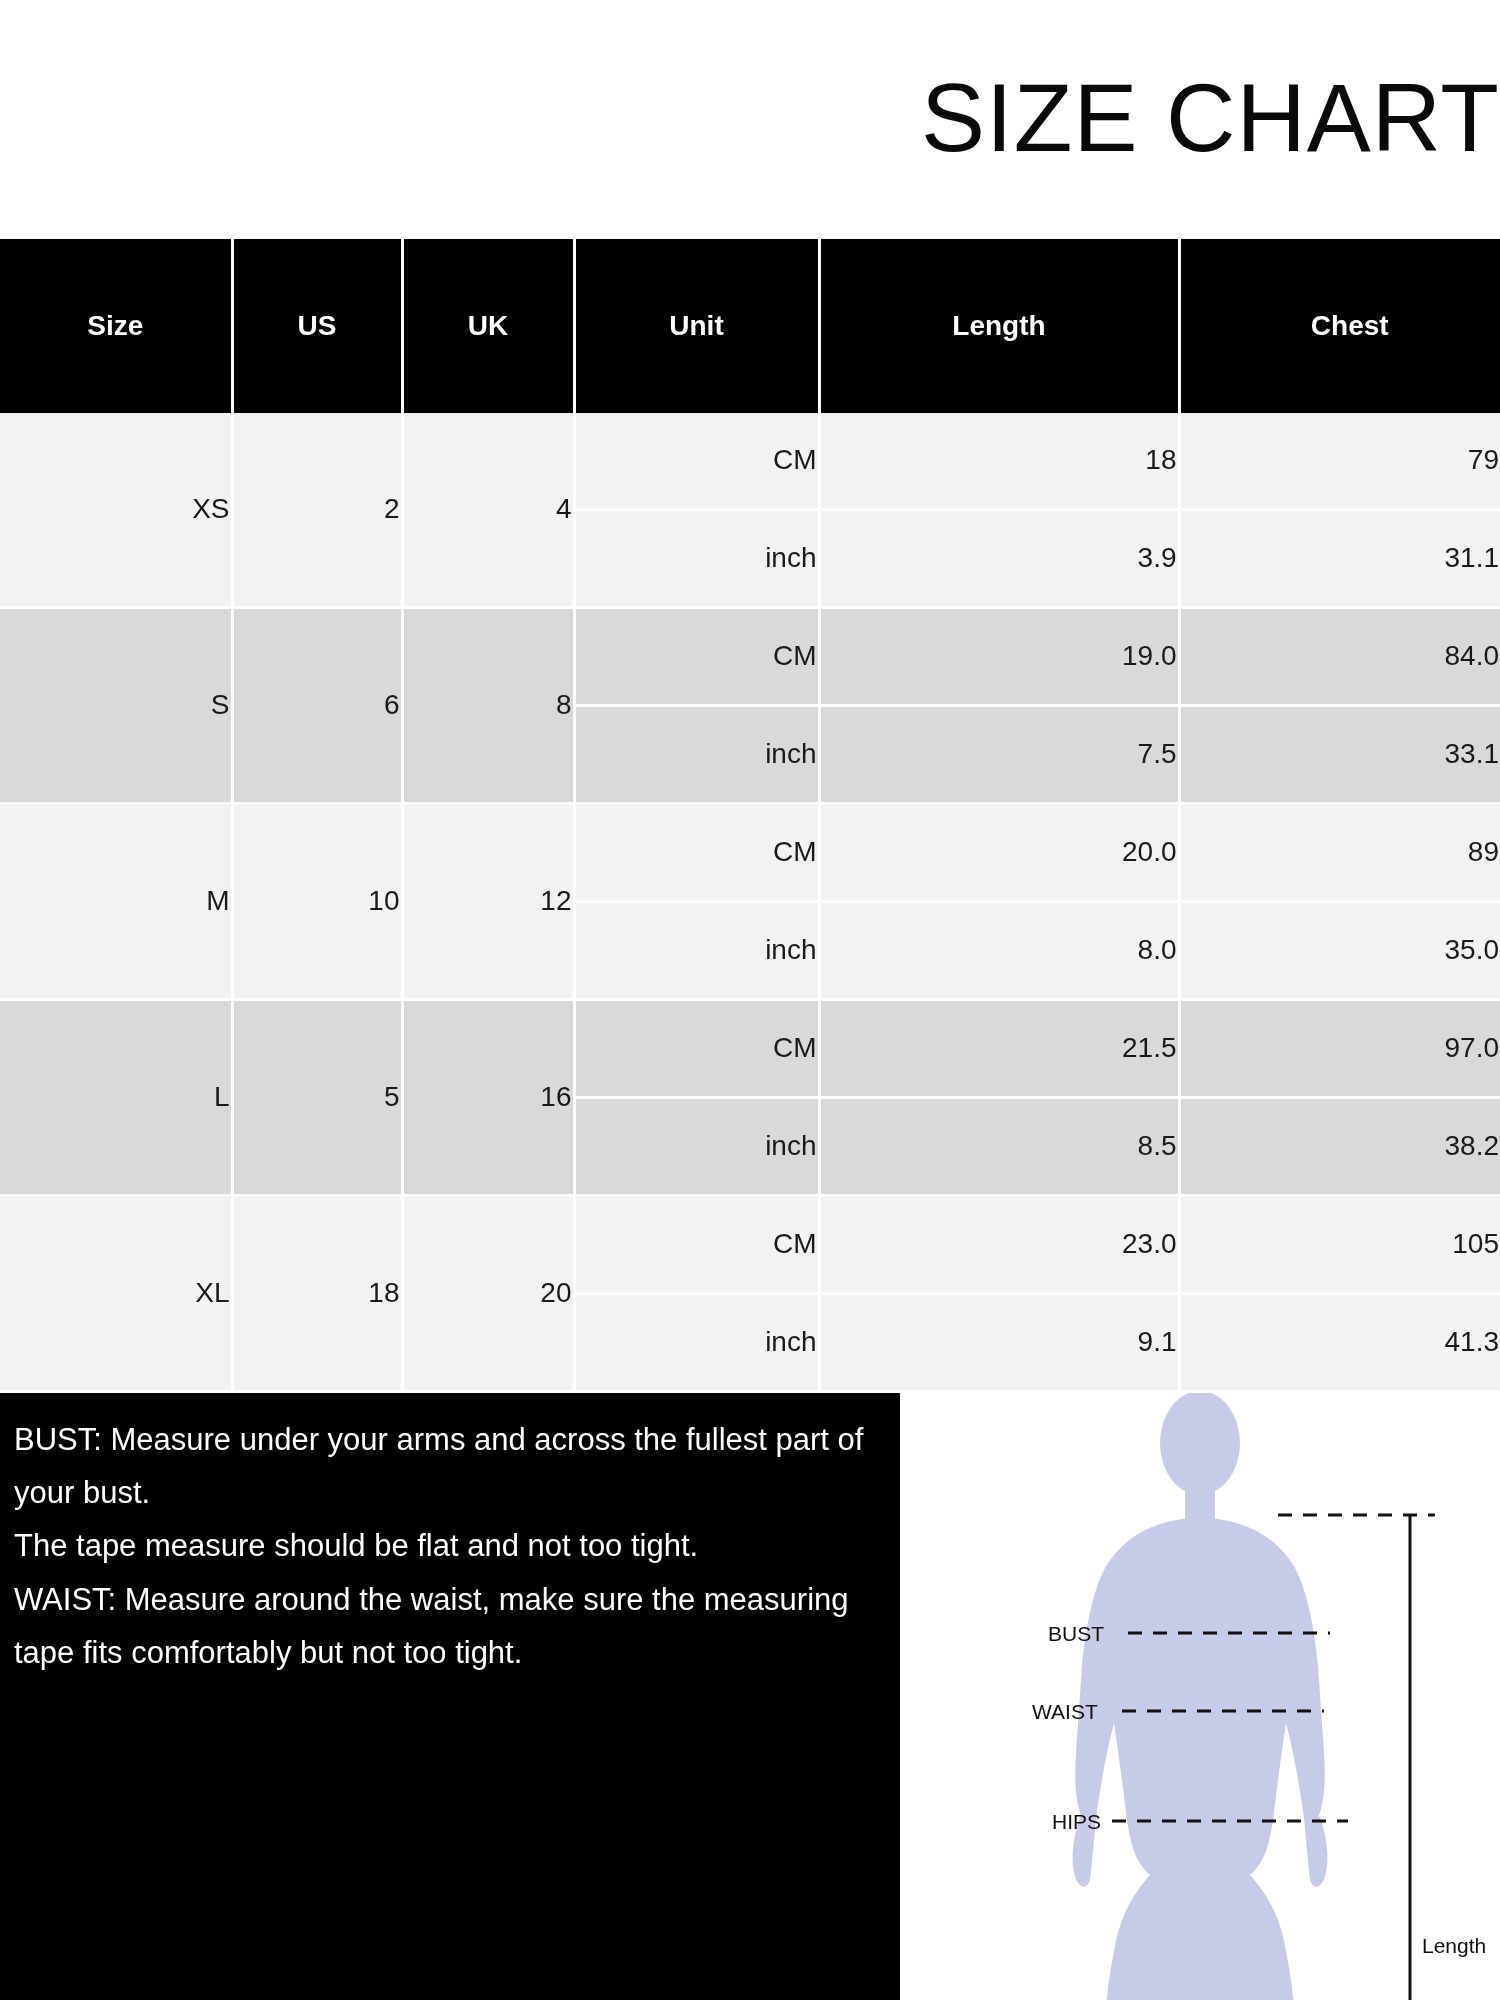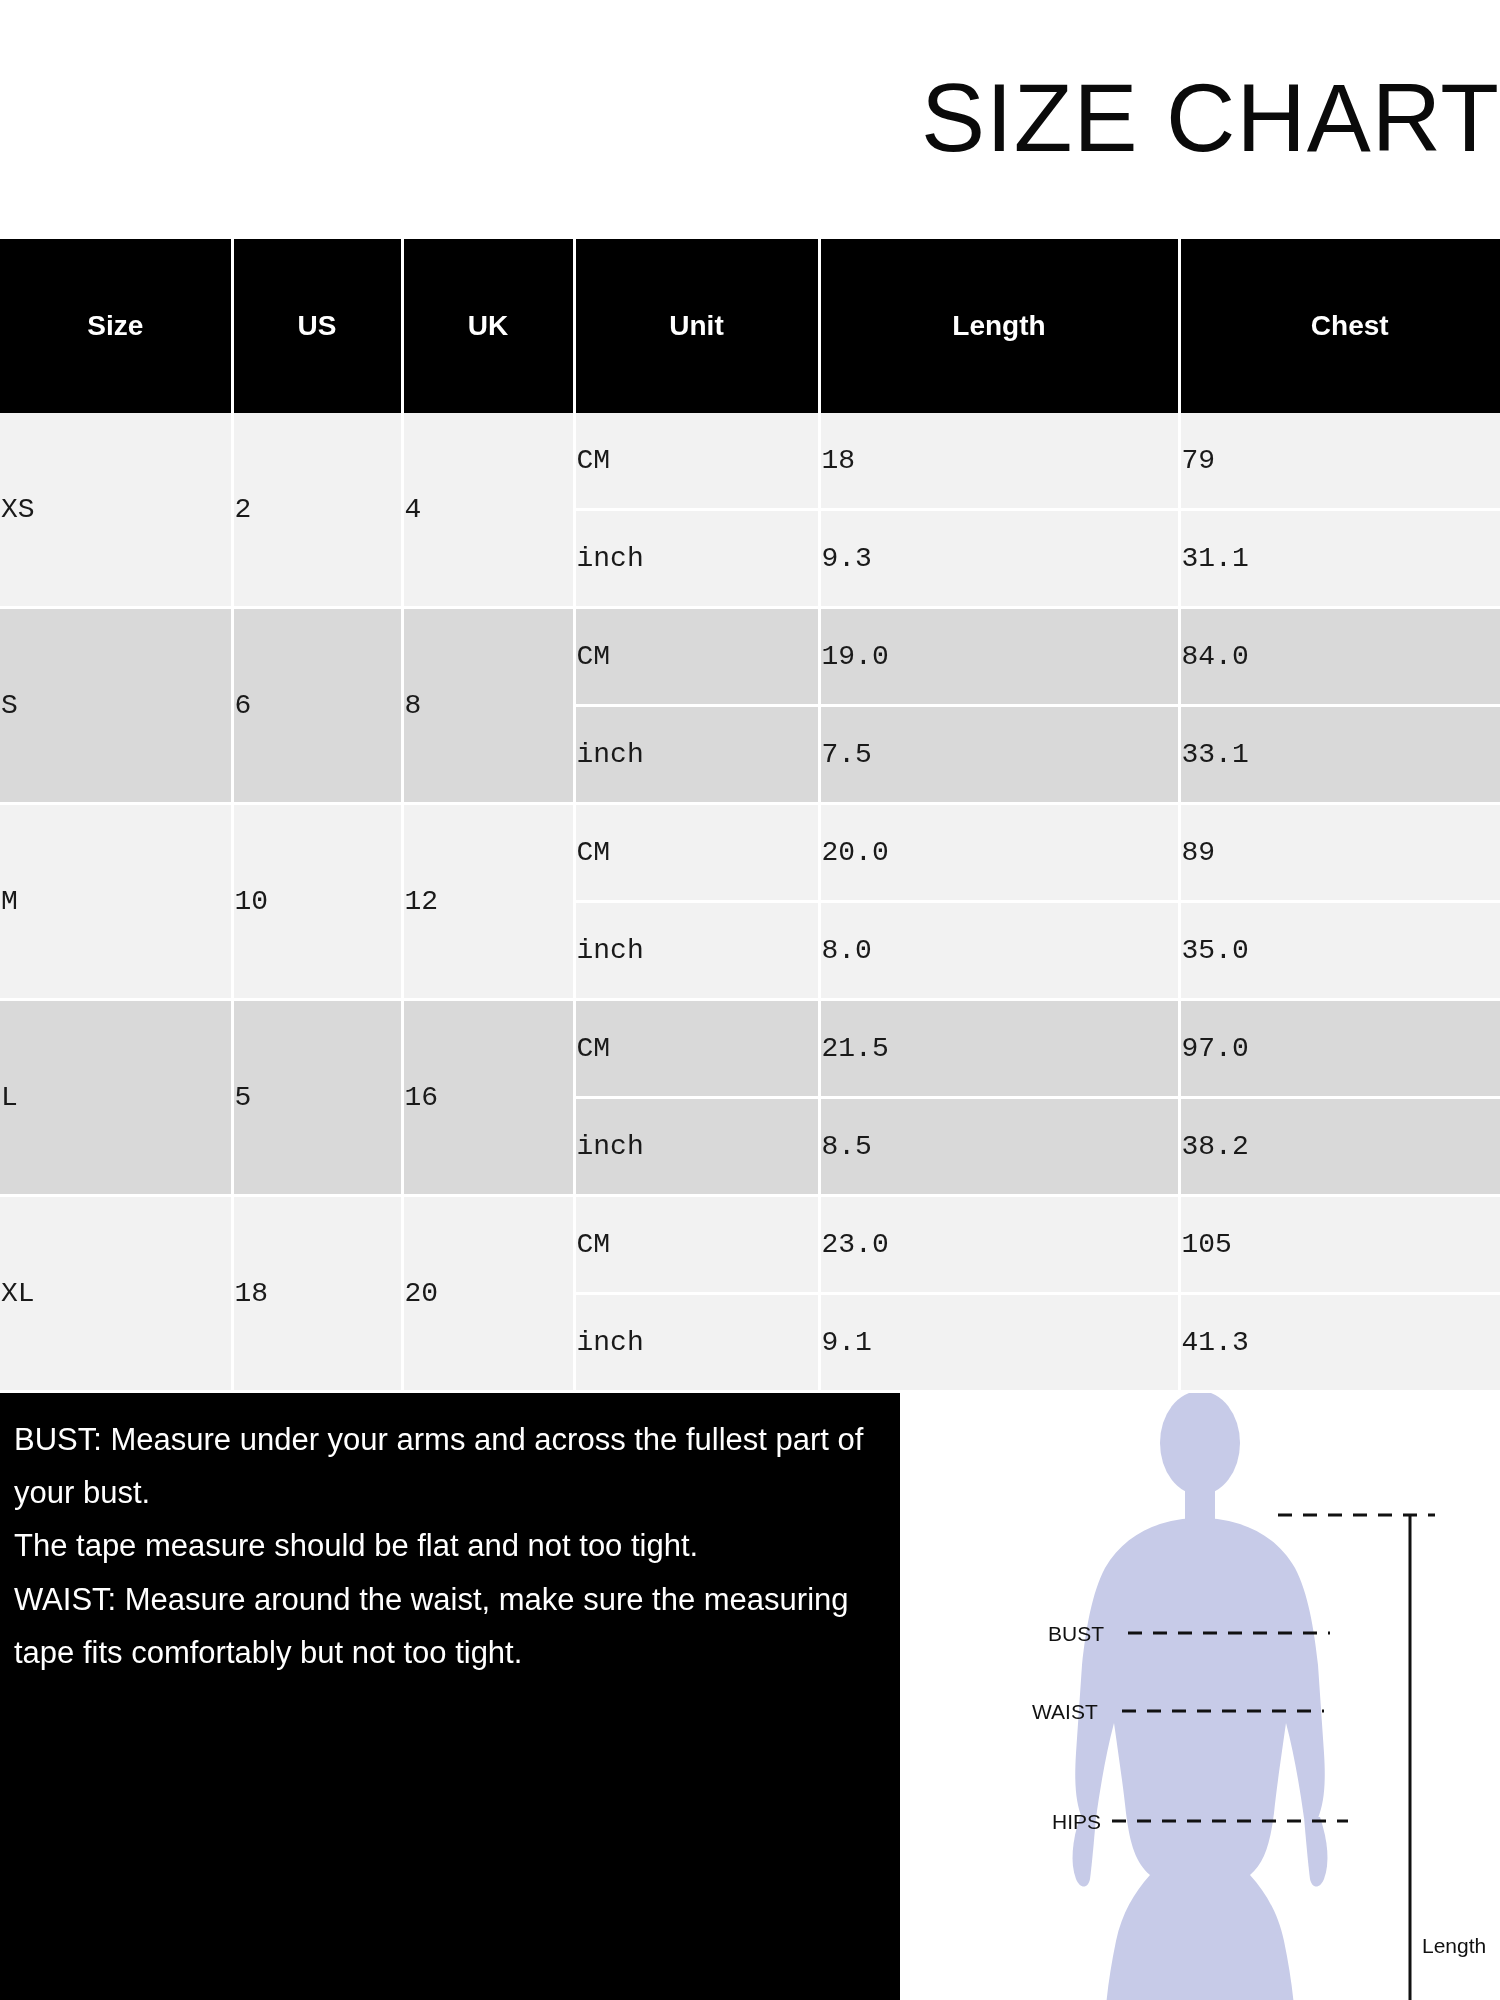--- a/index.html
+++ b/index.html
@@ -46,29 +46,28 @@
     font-size: 28px;
     font-weight: bold;
     height: 172px;
     text-align: center;
     border-right: 3px solid #ffffff;
     vertical-align: middle;
   }
   table.size-table th:last-child { border-right: none; padding-left: 20px; }
 
   table.size-table td {
-    text-align: left;
+    text-align: right;
     font-size: 28px;
     font-weight: 400;
     color: #1a1a1a;
     height: 93px;
     border-right: 3px solid #ffffff;
     border-bottom: 3px solid #ffffff;
     vertical-align: middle;
-    font-family: Liberation Mono, monospace;
   }
   table.size-table td:last-child { border-right: none; }
 
   .row-light td { background: #f2f2f2; }
   .row-dark td  { background: #d9d9d9; }
 
   .col-size  { width: 232px; }
   .col-us    { width: 170px; }
   .col-uk    { width: 172px; }
   .col-unit  { width: 245px; }
@@ -133,21 +132,21 @@
       <tr class="row-light">
         <td rowspan="2">XS</td>
         <td rowspan="2">2</td>
         <td rowspan="2">4</td>
         <td>CM</td>
         <td>18</td>
         <td>79</td>
       </tr>
       <tr class="row-light">
         <td>inch</td>
-        <td>9.3</td>
+        <td>3.9</td>
         <td>31.1</td>
       </tr>
 
       <tr class="row-dark">
         <td rowspan="2">S</td>
         <td rowspan="2">6</td>
         <td rowspan="2">8</td>
         <td>CM</td>
         <td>19.0</td>
         <td>84.0</td>

